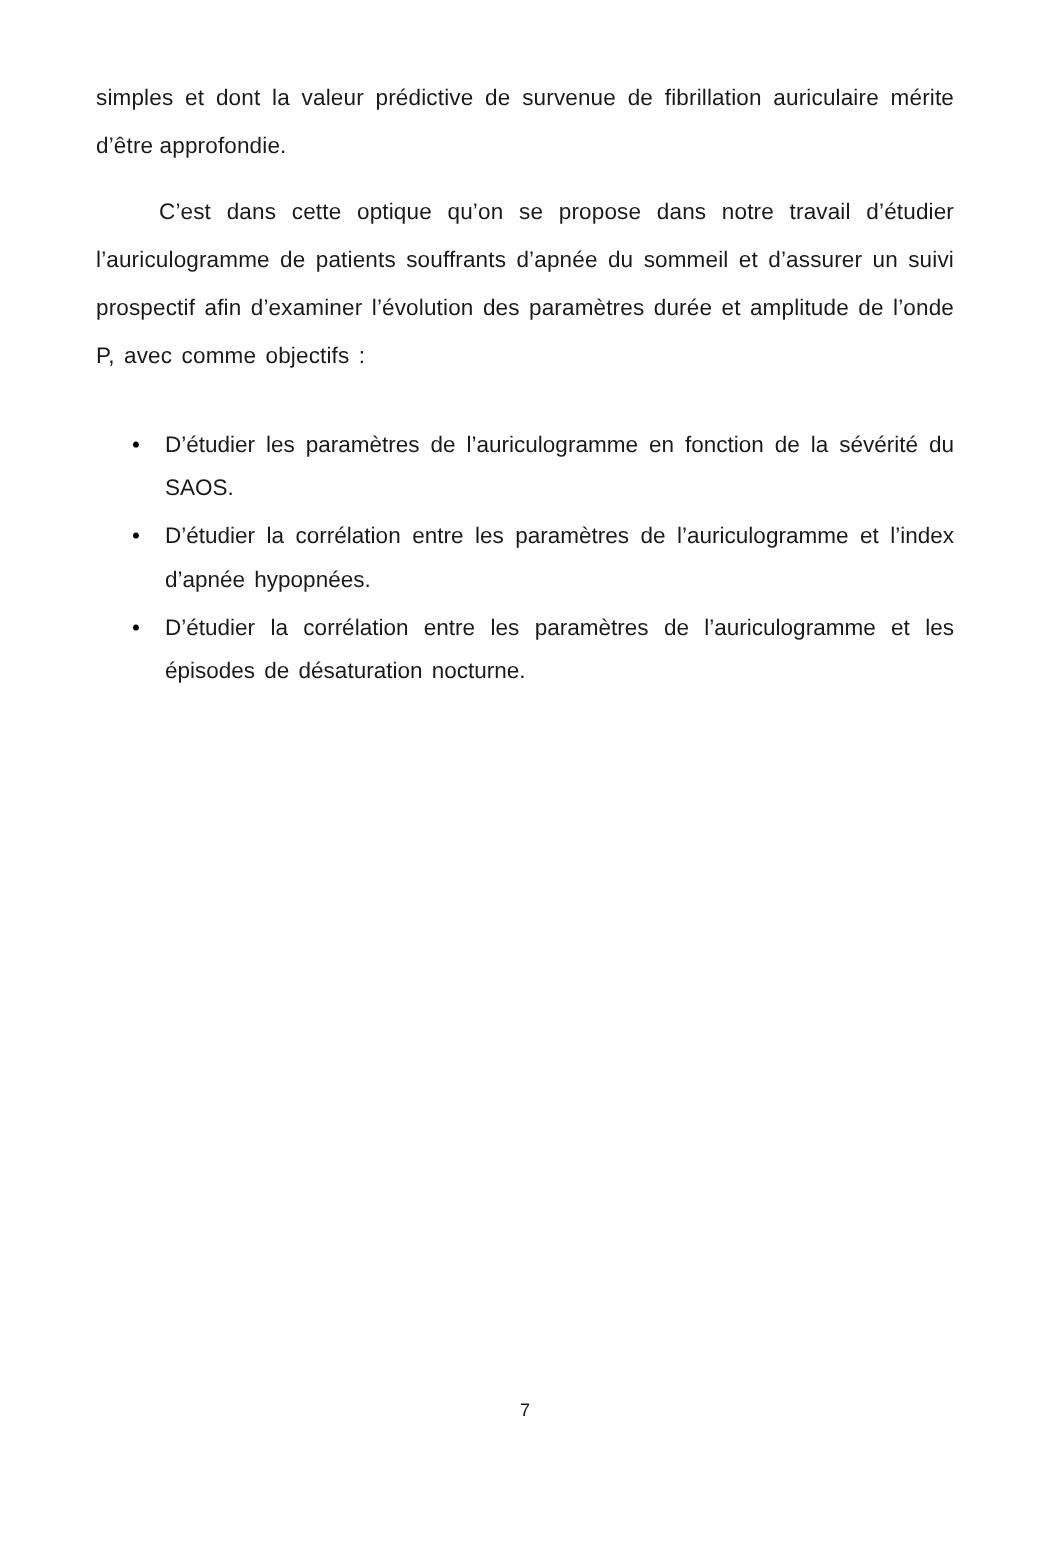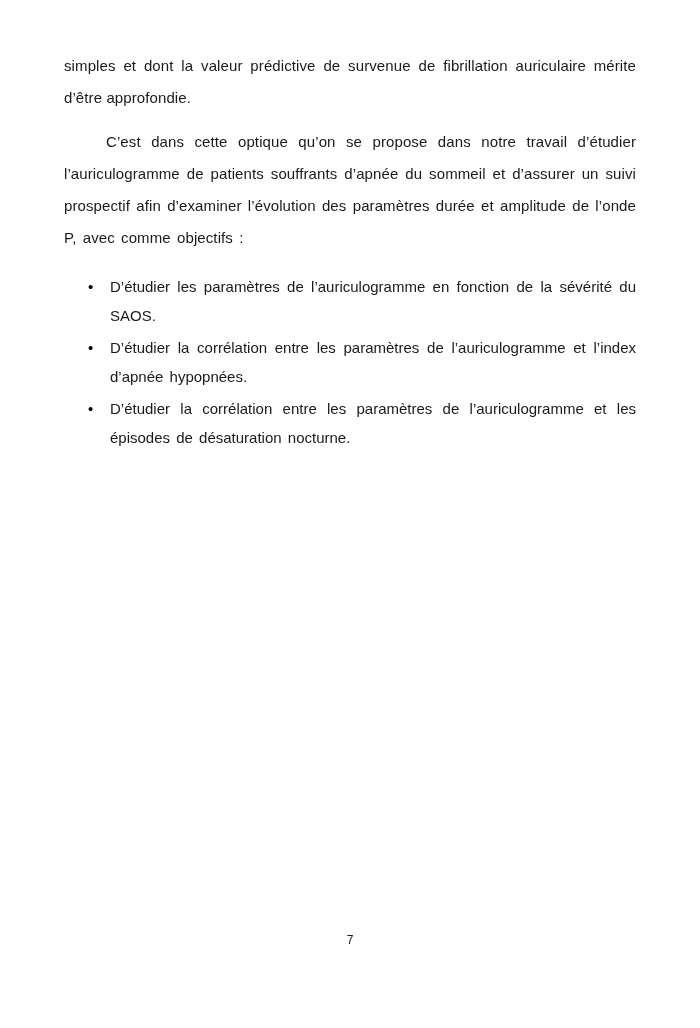--- a/index.html
+++ b/index.html
@@ -29,21 +29,21 @@
     margin: 0 0 12px 0;
     font-size: 15px;
     line-height: 32px;
     text-align: justify;
     text-justify: inter-word;
     letter-spacing: 0.1px;
   }
   .para.indent {
     text-indent: 42px;
     margin-top: 0;
-    margin-bottom: 18px;
+    margin-bottom: 28px;
     word-spacing: 2px;
   }
   ul.bullets {
     list-style: none;
     margin: 18px 0 0 0;
     padding: 0;
   }
   ul.bullets li {
     position: relative;
     padding-left: 46px;

